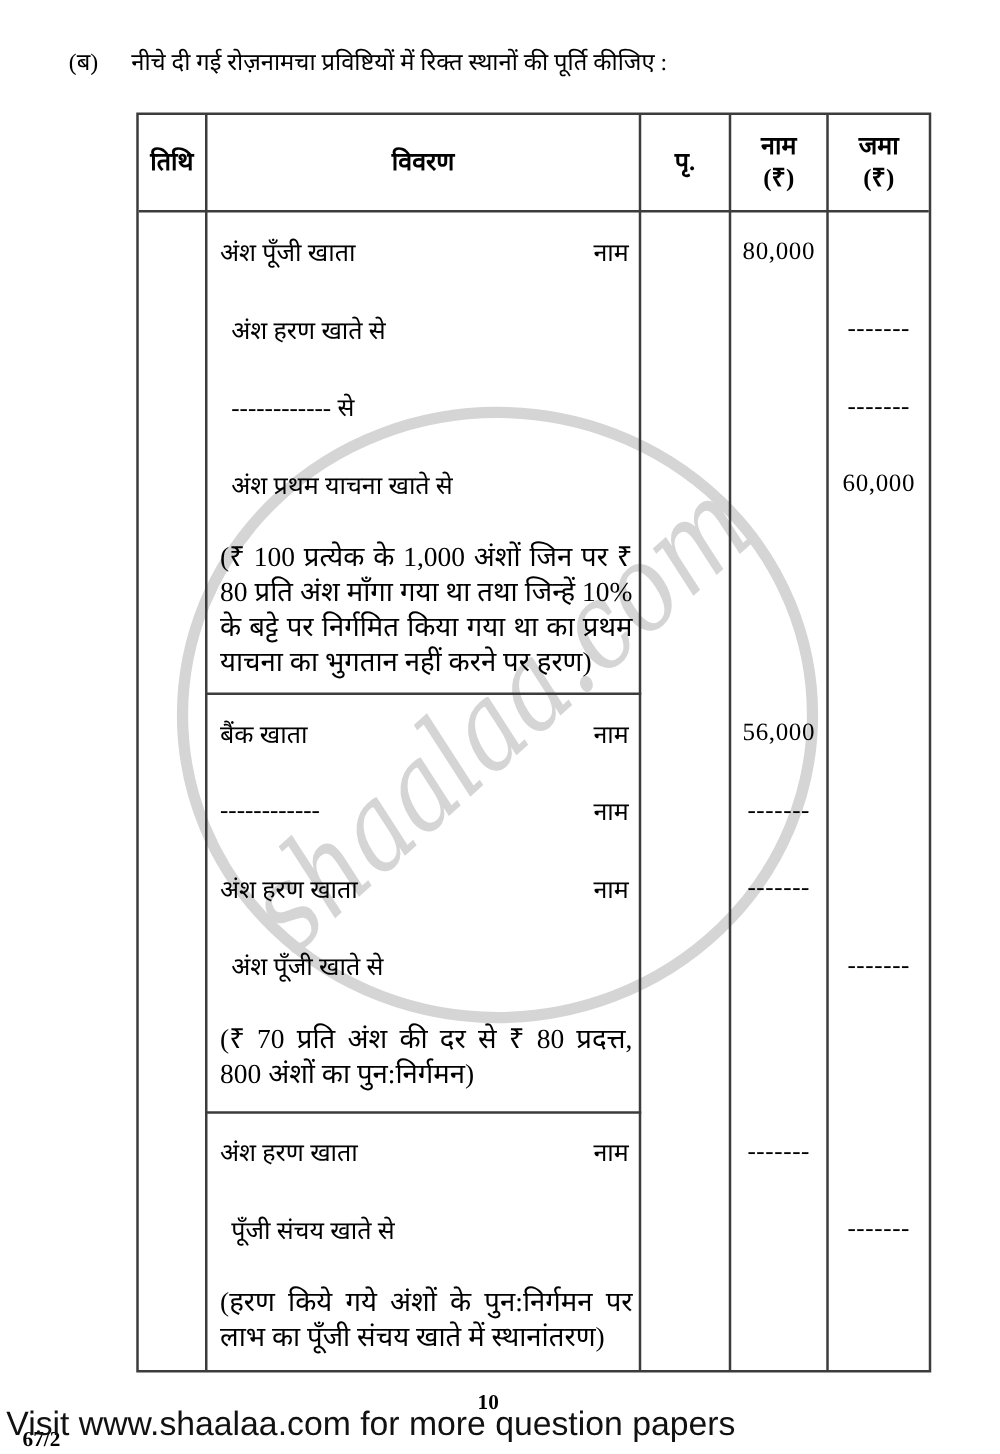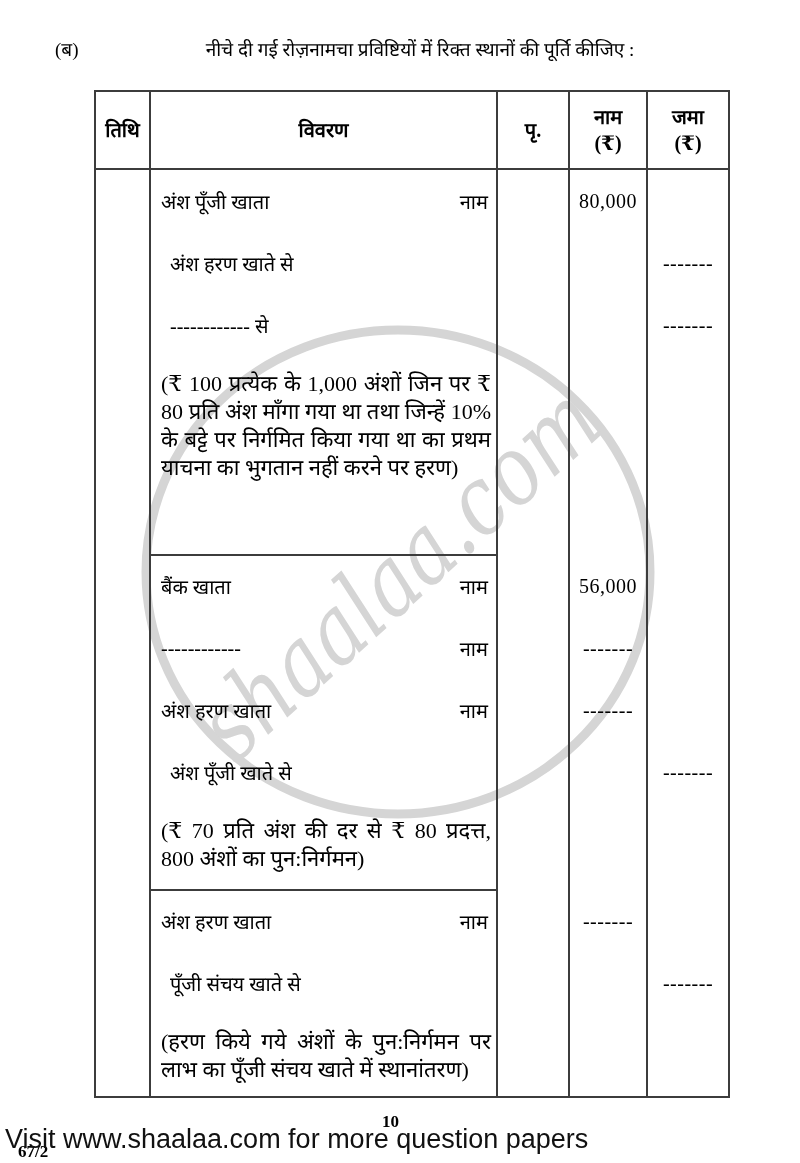--- a/index.html
+++ b/index.html
@@ -6,25 +6,25 @@
   .page {
     position:relative; width:800px; height:1163px; background:#ffffff;
     overflow:hidden; color:#000;
     font-family:"Liberation Serif","DejaVu Serif",serif;
   }
   .watermark-svg { position:absolute; left:0; top:0; z-index:0; }
   .content { position:absolute; left:0; top:0; width:800px; height:1163px; z-index:1; }
 
   .question { position:absolute; left:55px; top:36px; width:680px; display:flex; font-size:19px; }
   .q-label { width:50px; }
-  .q-text  { flex:1;text-align:center; }
+  .q-text  { flex:1; }
 
   .jtable {
-    position:absolute; left:94px; top:90px; width:636px; height:1008px;
-    border:2px solid #3c3c3c; box-sizing:border-box;
+    position:absolute; left:109px; top:90px; width:636px; height:1008px;
+    border:2px solid #3c3c3c; box-sizing:border-box;font-family:Liberation Serif, serif;
   }
   .vline { position:absolute; top:0; bottom:0; width:2px; background:#3c3c3c; }
   .vl1 { left:53px; } .vl2 { left:400px; } .vl3 { left:472px; } .vl4 { left:550px; }
 
   .thead {
     display:flex; gap:2px; height:78px; box-sizing:border-box;
     border-bottom:2px solid #3c3c3c; font-weight:bold; font-size:20px;
   }
   .hc { display:flex; flex-direction:column; justify-content:center; align-items:center; line-height:1.3; }
   .w-date { width:53px; } .w-part { width:345px; } .w-page { width:70px; }
@@ -113,20 +113,30 @@
         <div class="trow">
           <div class="cell w-date"></div>
           <div class="cell part ind w-part">
             <span>------------ से</span>
             <span></span>
           </div>
           <div class="cell w-page"></div>
           <div class="cell debit w-debit"></div>
           <div class="cell credit w-credit">-------</div>
         </div>
+        <div class="trow">
+          <div class="cell w-date"></div>
+          <div class="cell part ind w-part">
+            <span>अंश प्रथम याचना खाते से</span>
+            <span></span>
+          </div>
+          <div class="cell w-page"></div>
+          <div class="cell debit w-debit"></div>
+          <div class="cell credit w-credit">60,000</div>
+        </div>
         <div class="narration">(₹ 100 प्रत्येक के 1,000 अंशों जिन पर ₹ 80 प्रति अंश माँगा गया था तथा जिन्हें 10% के बट्टे पर निर्गमित किया गया था का प्रथम याचना का भुगतान नहीं करने पर हरण)</div>
       </div>
 
       <div class="entry e2">
         <div class="entry-sep"></div>
         <div class="trow">
           <div class="cell w-date"></div>
           <div class="cell part w-part">
             <span>बैंक खाता</span>
             <span>नाम</span>

